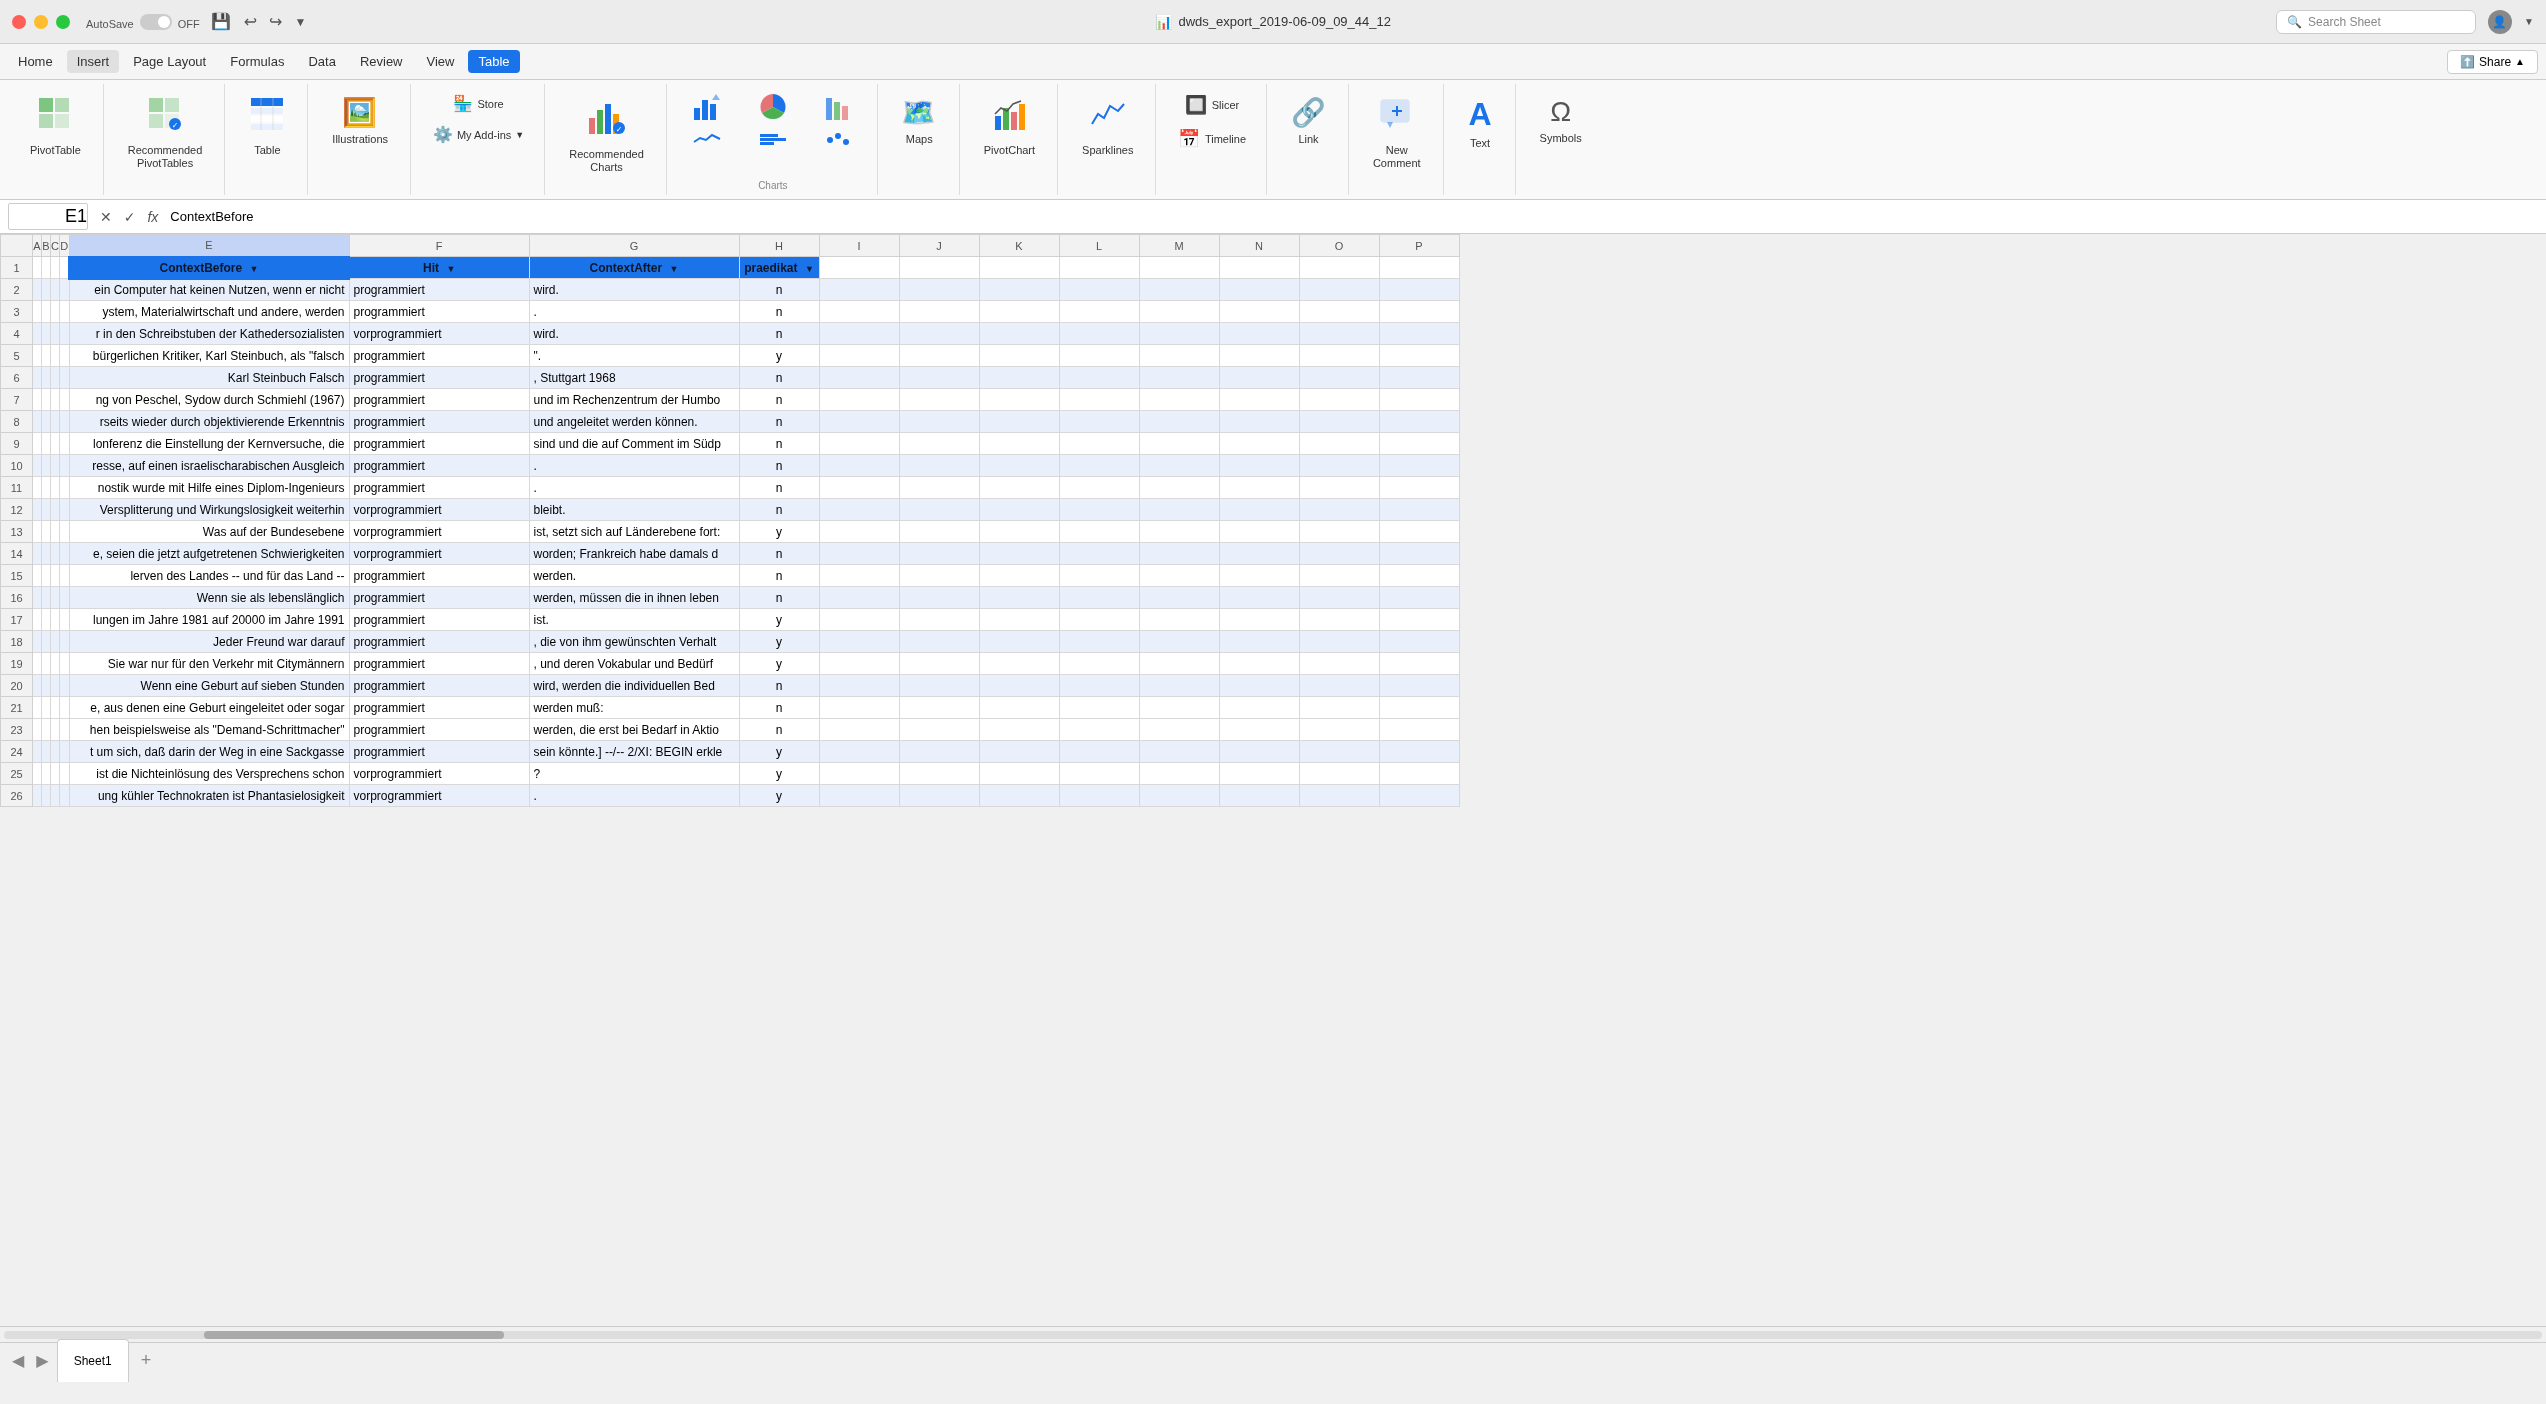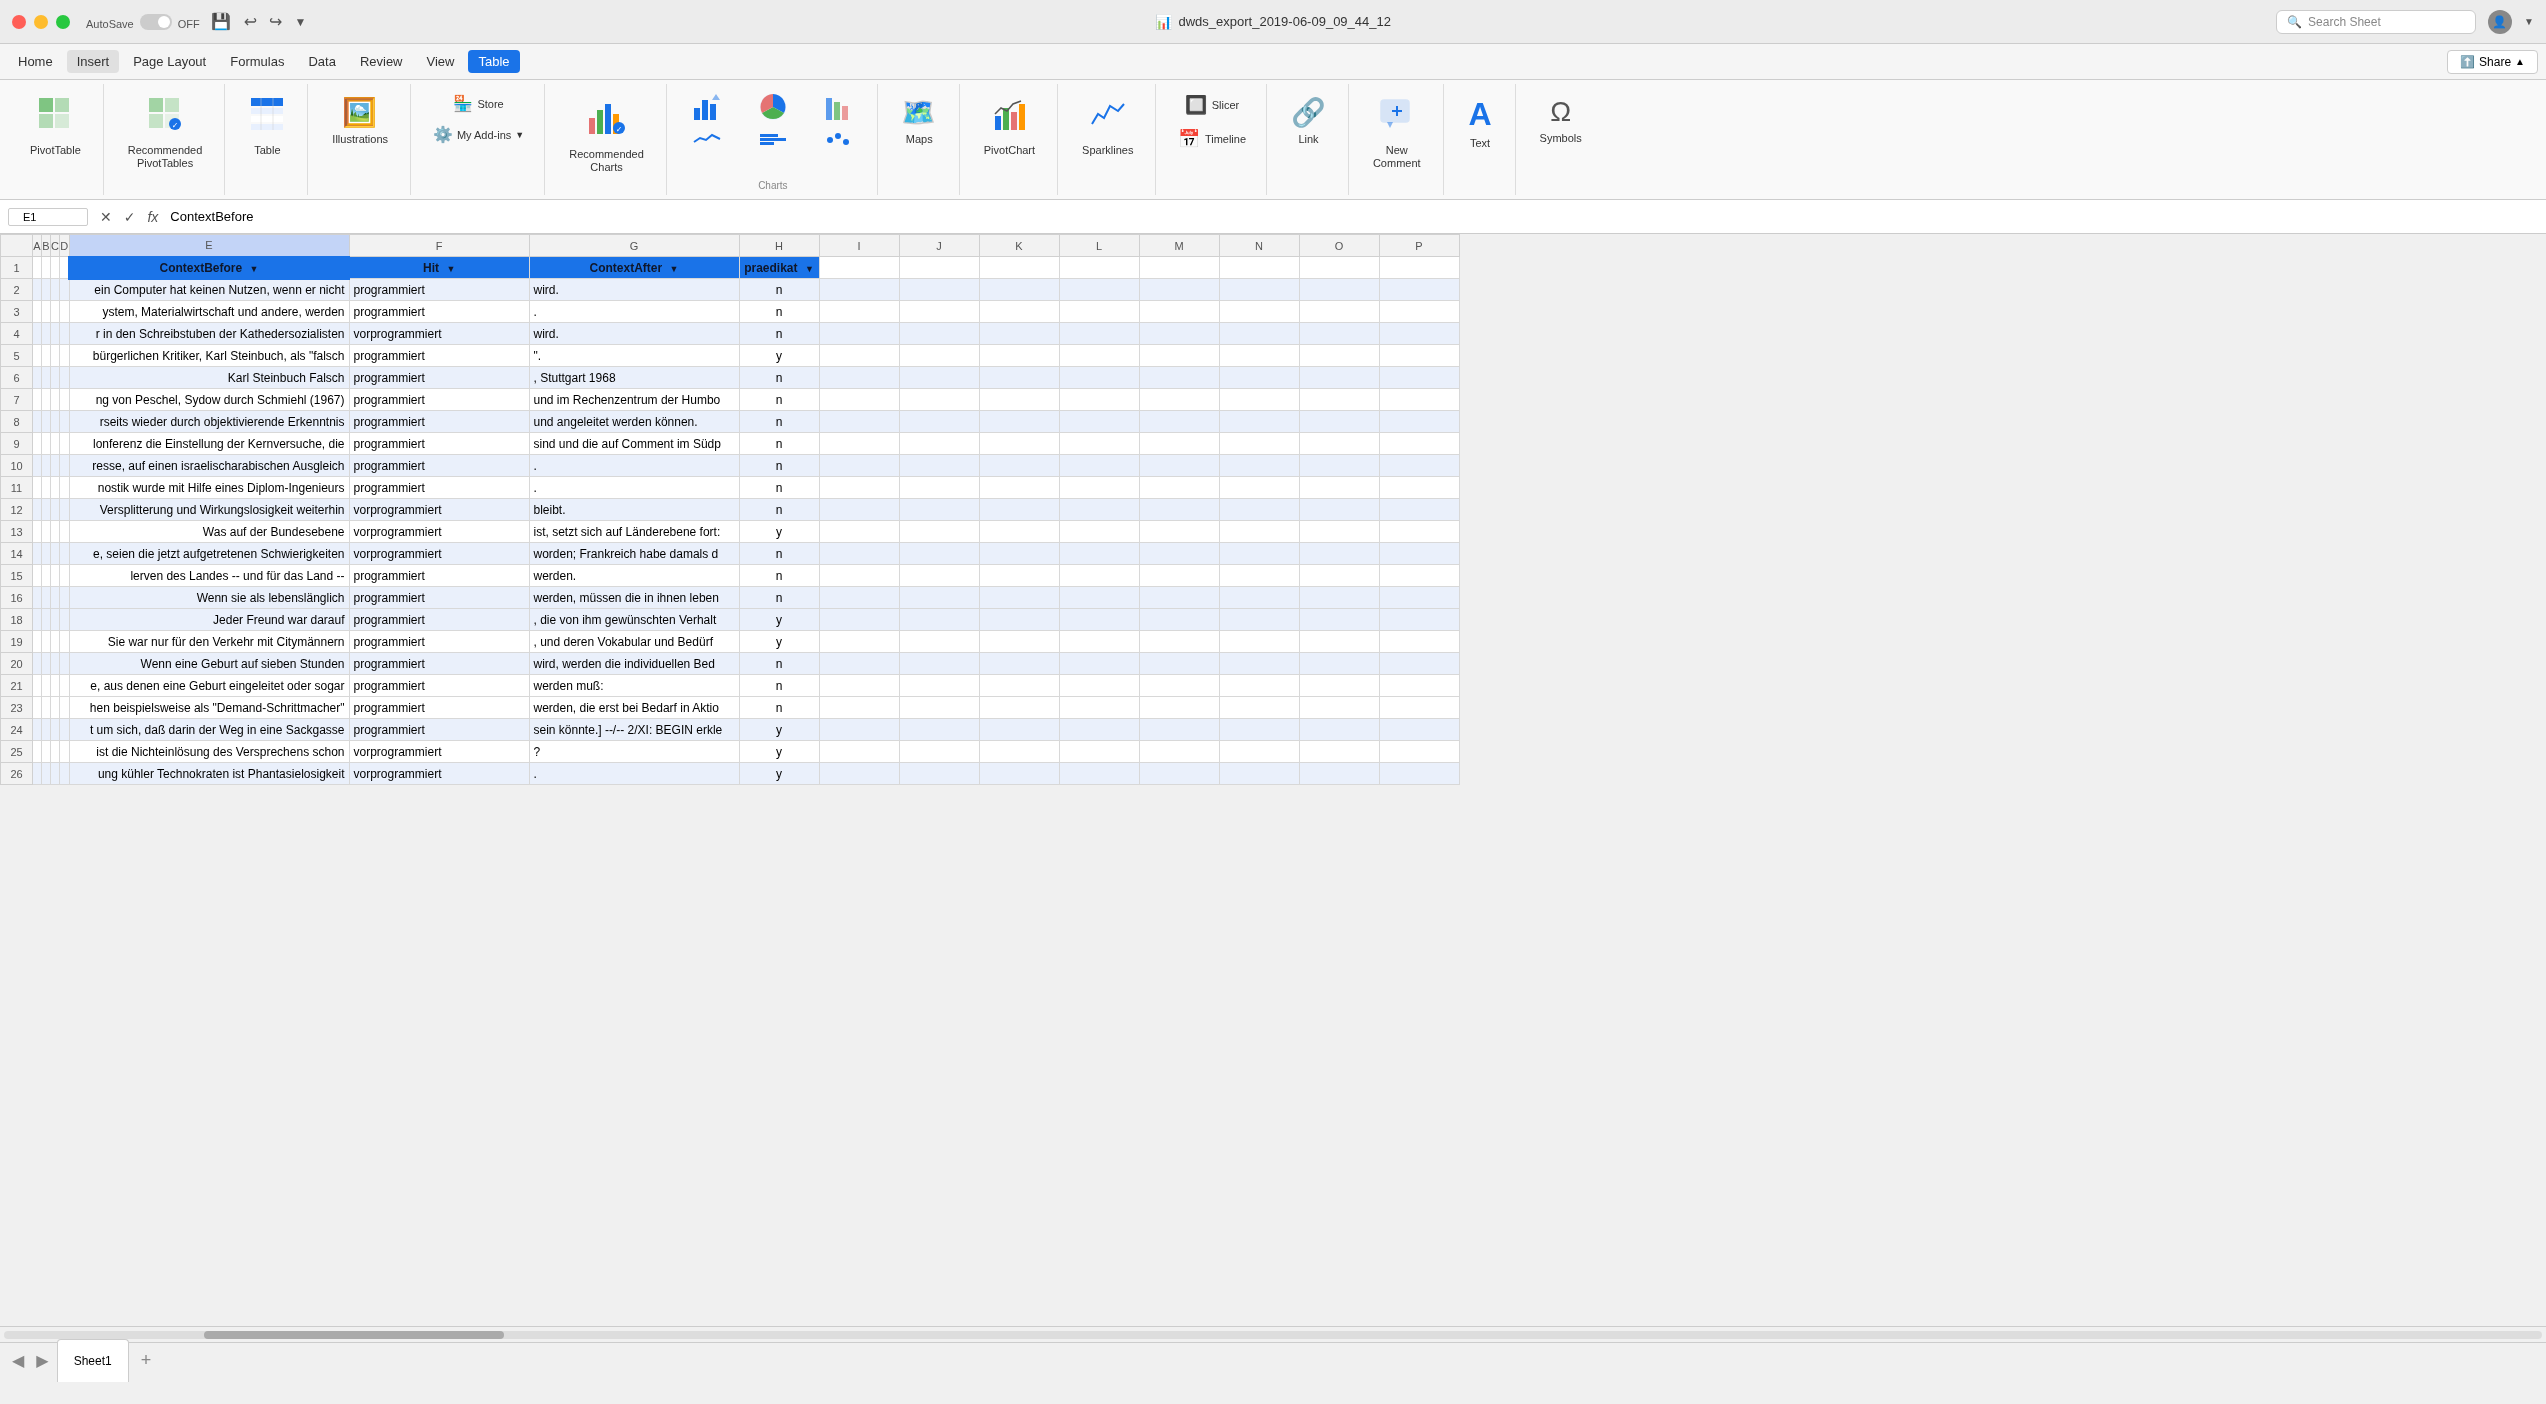--- a/index.html
+++ b/index.html
@@ -102,23 +102,23 @@
       border-bottom: 1px solid #ccc;
       display: flex;
       align-items: center;
       padding: 0 8px;
       gap: 8px;
     }
     .cell-ref {
       width: 80px;
       border: 1px solid #ccc;
       border-radius: 2px;
-      padding: 2px 14px;
-      font-size: 11px;
-      text-align: left;
+      padding: 2px 0;
+      font-size: 18px;
+      text-align: right;
     }
     .fx-label { color: #555; font-style: italic; font-size: 13px; }
     .formula-input { flex: 1; border: none; outline: none; font-size: 13px; }
     .formula-controls { display: flex; gap: 4px; align-items: center; }
     .formula-btn { color: #555; cursor: pointer; font-size: 14px; padding: 2px 4px; }
     .spreadsheet-wrapper {
       display: flex;
       flex-direction: column;
       height: calc(1404px - 44px - 36px - 120px - 34px - 36px - 26px);
       overflow: hidden;
@@ -885,20 +885,39 @@
             <td class="cell stripe"></td>
             <td class="cell stripe"></td>
             <td class="cell stripe"></td>
             <td class="cell stripe"></td>
             <td class="cell stripe"></td>
             <td class="cell stripe"></td>
             <td class="cell stripe"></td>
             <td class="cell stripe"></td>
           </tr>
           <tr>
+            <td class="row-header">17</td>
+            <td class="cell white"></td>
+            <td class="cell white"></td>
+            <td class="cell white"></td>
+            <td class="cell white"></td>
+            <td class="cell white right-align">lungen im Jahre 1981 auf 20000 im Jahre 1991</td>
+            <td class="cell white">programmiert</td>
+            <td class="cell white">ist.</td>
+            <td class="cell white center-align">y</td>
+            <td class="cell white"></td>
+            <td class="cell white"></td>
+            <td class="cell white"></td>
+            <td class="cell white"></td>
+            <td class="cell white"></td>
+            <td class="cell white"></td>
+            <td class="cell white"></td>
+            <td class="cell white"></td>
+          </tr>
+          <tr>
             <td class="row-header">18</td>
             <td class="cell stripe"></td>
             <td class="cell stripe"></td>
             <td class="cell stripe"></td>
             <td class="cell stripe"></td>
             <td class="cell stripe right-align">Jeder Freund war darauf</td>
             <td class="cell stripe">programmiert</td>
             <td class="cell stripe">, die von ihm gewünschten Verhalt</td>
             <td class="cell stripe center-align">y</td>
             <td class="cell stripe"></td>

